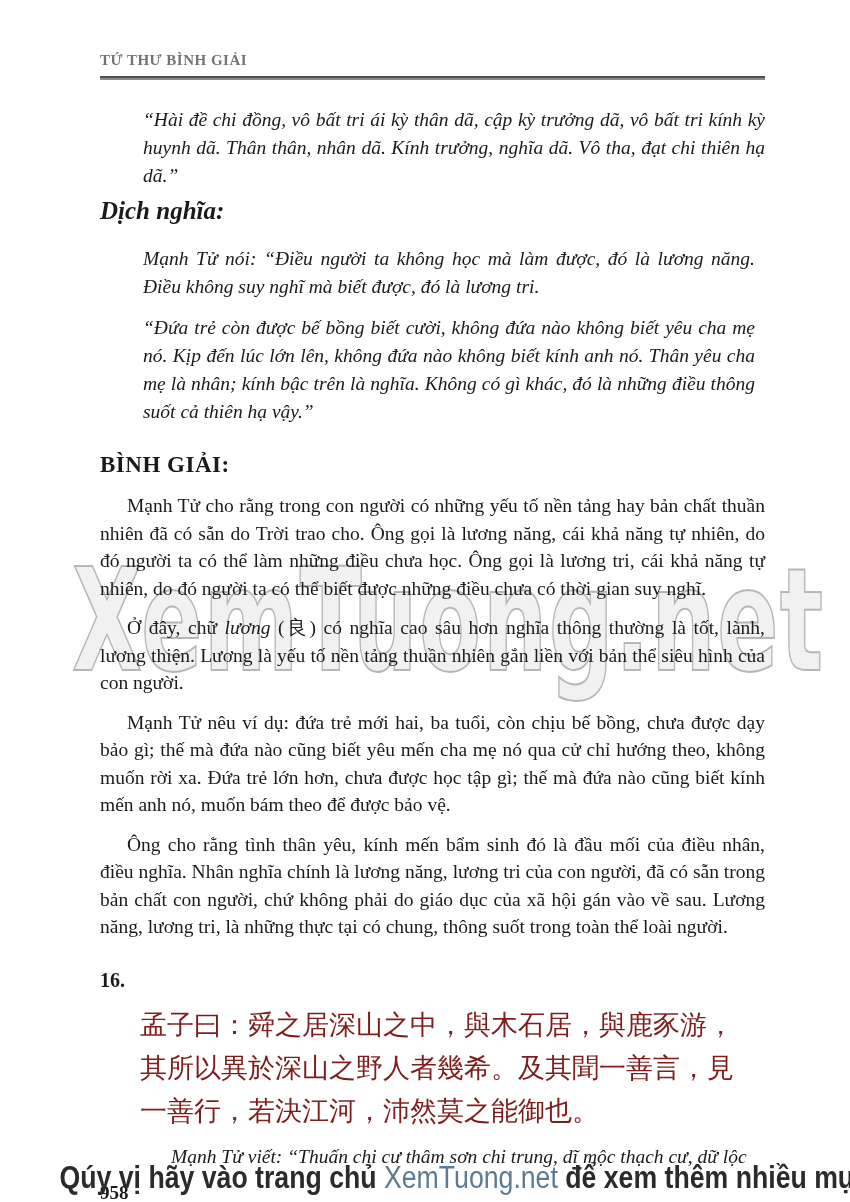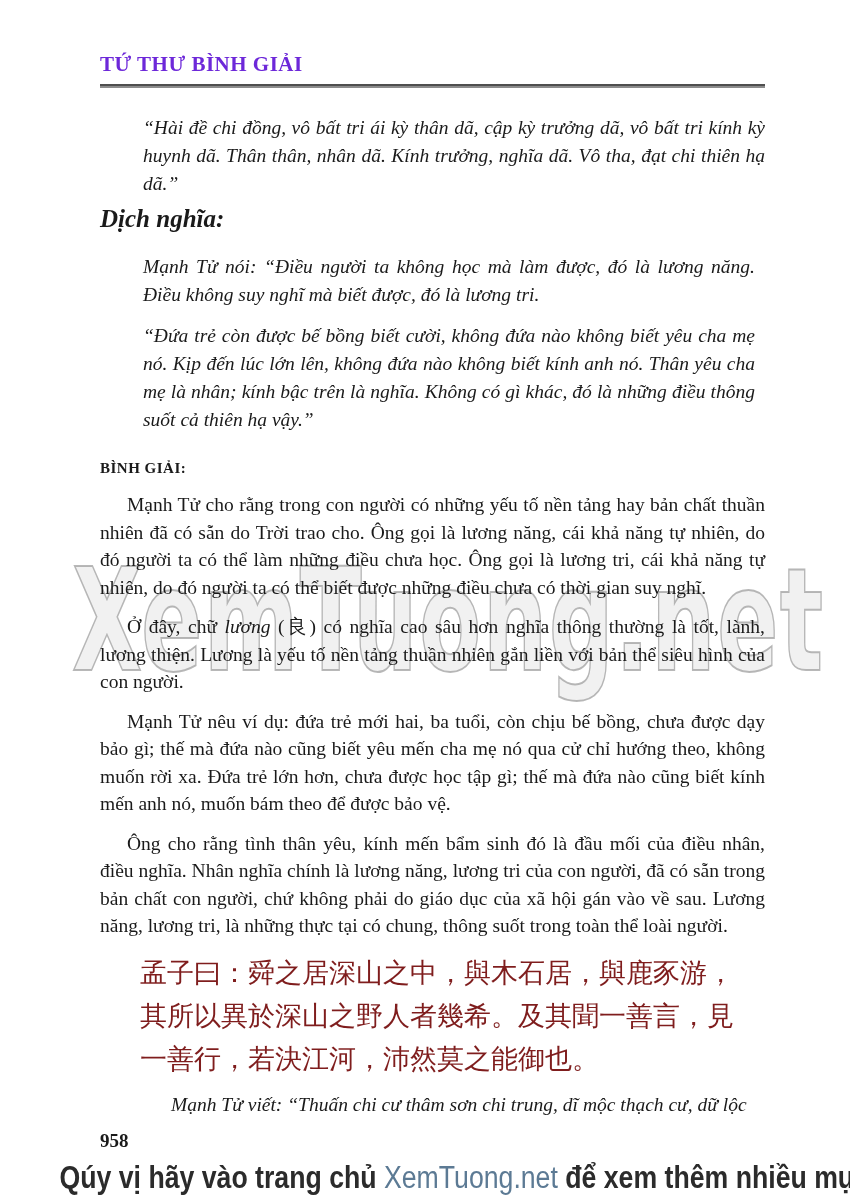--- a/index.html
+++ b/index.html
@@ -12,24 +12,24 @@
     overflow: hidden;
     font-family: "Liberation Serif", "DejaVu Serif", serif;
     color: #1a1a1a;
   }
   .content {
     position: relative;
     z-index: 1;
     padding: 52px 85px 0 100px;
   }
   .header-title {
-    font-size: 21px;
+    font-size: 15px;
     font-weight: bold;
     letter-spacing: 0.5px;
-    color: #6d28d9;
+    color: #737373;
   }
   .header-rule {
     margin-top: 7px;
     height: 2px;
     border-top: 2px solid #4f4f4f;
     border-bottom: 2px solid #8c8c8c;
   }
   .quote-block {
     margin: 26px 0 0 43px;
     font-style: italic;
@@ -46,21 +46,21 @@
   .trans-para {
     margin: 20px 10px 0 43px;
     font-style: italic;
     font-size: 19.5px;
     line-height: 28px;
     text-align: justify;
   }
   .trans-para + .trans-para { margin-top: 13px; }
   .section-heading {
     margin-top: 26px;
-    font-size: 15px;
+    font-size: 23px;
     font-weight: bold;
     letter-spacing: 0.5px;
   }
   .body-para {
     margin-top: 12px;
     font-size: 19.5px;
     line-height: 27.5px;
     text-align: justify;
     text-indent: 27px;
   }
@@ -141,20 +141,21 @@
     <div class="trans-para">Mạnh Tử nói: “Điều người ta không học mà làm được, đó là lương năng. Điều không suy nghĩ mà biết được, đó là lương tri.</div>
     <div class="trans-para">“Đứa trẻ còn được bế bồng biết cười, không đứa nào không biết yêu cha mẹ nó. Kịp đến lúc lớn lên, không đứa nào không biết kính anh nó. Thân yêu cha mẹ là nhân; kính bậc trên là nghĩa. Không có gì khác, đó là những điều thông suốt cả thiên hạ vậy.”</div>
 
     <div class="section-heading">BÌNH GIẢI:</div>
 
     <p class="body-para">Mạnh Tử cho rằng trong con người có những yếu tố nền tảng hay bản chất thuần nhiên đã có sẵn do Trời trao cho. Ông gọi là lương năng, cái khả năng tự nhiên, do đó người ta có thể làm những điều chưa học. Ông gọi là lương tri, cái khả năng tự nhiên, do đó người ta có thể biết được những điều chưa có thời gian suy nghĩ.</p>
     <p class="body-para"><span>Ở đây, chữ </span><i>lương</i><span> (良) có nghĩa cao sâu hơn nghĩa thông thường là tốt, lành, lương thiện. Lương là yếu tố nền tảng thuần nhiên gắn liền với bản thể siêu hình của con người.</span></p>
     <p class="body-para">Mạnh Tử nêu ví dụ: đứa trẻ mới hai, ba tuổi, còn chịu bế bồng, chưa được dạy bảo gì; thế mà đứa nào cũng biết yêu mến cha mẹ nó qua cử chỉ hướng theo, không muốn rời xa. Đứa trẻ lớn hơn, chưa được học tập gì; thế mà đứa nào cũng biết kính mến anh nó, muốn bám theo để được bảo vệ.</p>
     <p class="body-para">Ông cho rằng tình thân yêu, kính mến bẩm sinh đó là đầu mối của điều nhân, điều nghĩa. Nhân nghĩa chính là lương năng, lương tri của con người, đã có sẵn trong bản chất con người, chứ không phải do giáo dục của xã hội gán vào về sau. Lương năng, lương tri, là những thực tại có chung, thông suốt trong toàn thể loài người.</p>
 
+    <div class="item-number">16.</div>
 
     <div class="chinese-block">
       <div>孟子曰：舜之居深山之中，與木石居，與鹿豕游，</div>
       <div>其所以異於深山之野人者幾希。及其聞一善言，見</div>
       <div>一善行，若決江河，沛然莫之能御也。</div>
     </div>
 
     <div class="translit-line">Mạnh Tử viết: “Thuấn chi cư thâm sơn chi trung, dĩ mộc thạch cư, dữ lộc</div>
 
     <div class="page-number">958</div>

